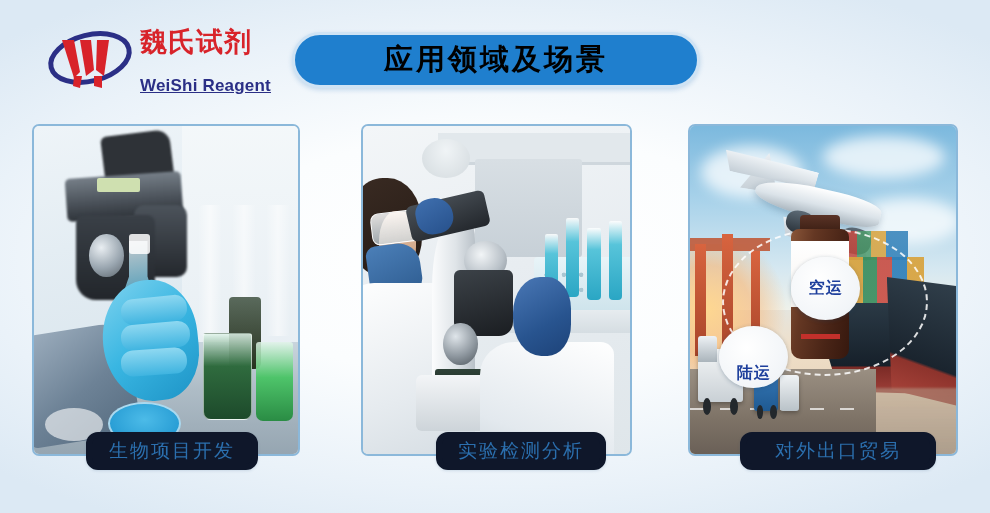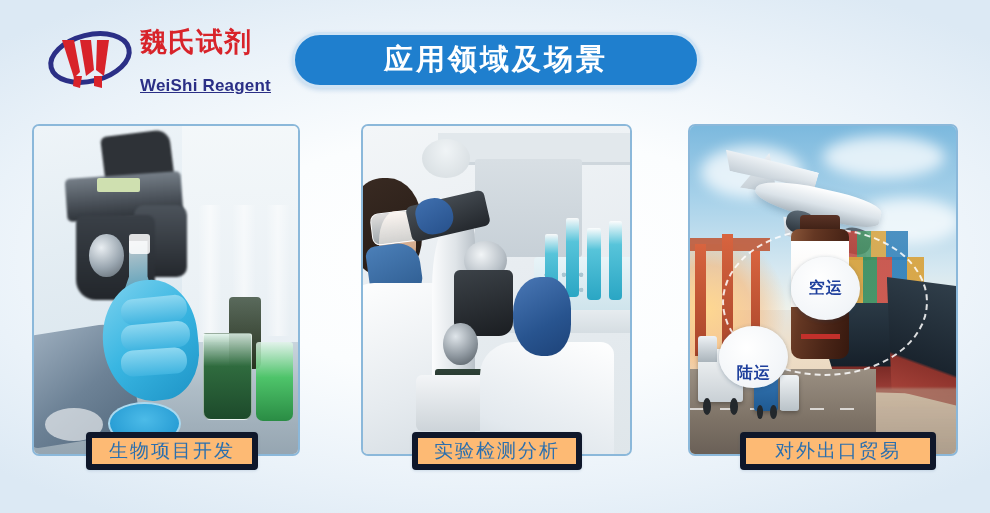--- a/index.html
+++ b/index.html
@@ -73,21 +73,21 @@
     box-shadow: 0 2px 5px rgba(31,110,180,0.22);
     display: flex;
     align-items: center;
     justify-content: center;
   }
   .title-text {
     font-family: "DejaVu Sans", "Liberation Sans", sans-serif;
     font-size: 29px;
     font-weight: 700;
     letter-spacing: 3px;
-    color: #ffffff;
+    color: #000000;
     white-space: nowrap;
     text-align: right;
   }
 
   
   .cards {
     position: absolute;
     left: 0; top: 124px;
     width: 990px; height: 340px;
   }
@@ -111,38 +111,38 @@
     inset: 0;
     overflow: hidden;
     padding-left: 40px;
   }
 
   
   .caption {
     position: absolute;
     top: 432px;
     height: 38px;
-    background: #fdba74;
+    background: #0f172a;
     border: 6px solid #0f172a;
-    border-radius: 4px;
+    border-radius: 12px;
     box-sizing: border-box;
     display: flex;
     align-items: center;
     justify-content: center;
     box-shadow: 0 1px 3px rgba(20,70,120,0.14);
   }
   .caption span {
     font-family: "DejaVu Sans", "Liberation Sans", sans-serif;
     font-size: 19px;
     letter-spacing: 2px;
     color: #2b6fae;
     white-space: nowrap;
   }
   .cap1 { left: 86px;  width: 172px; }
-  .cap2 { left: 412px; width: 170px; }
+  .cap2 { left: 436px; width: 170px; }
   .cap3 { left: 740px; width: 196px; }
 
   
   .p1 {
     background:
       linear-gradient(170deg, #eef4f8 0%, #e4edf3 34%, #dde8ef 62%, #cdd9e0 100%);
   }
   .p1 .bench {
     position: absolute;
     left: -4%; top: 66%;

